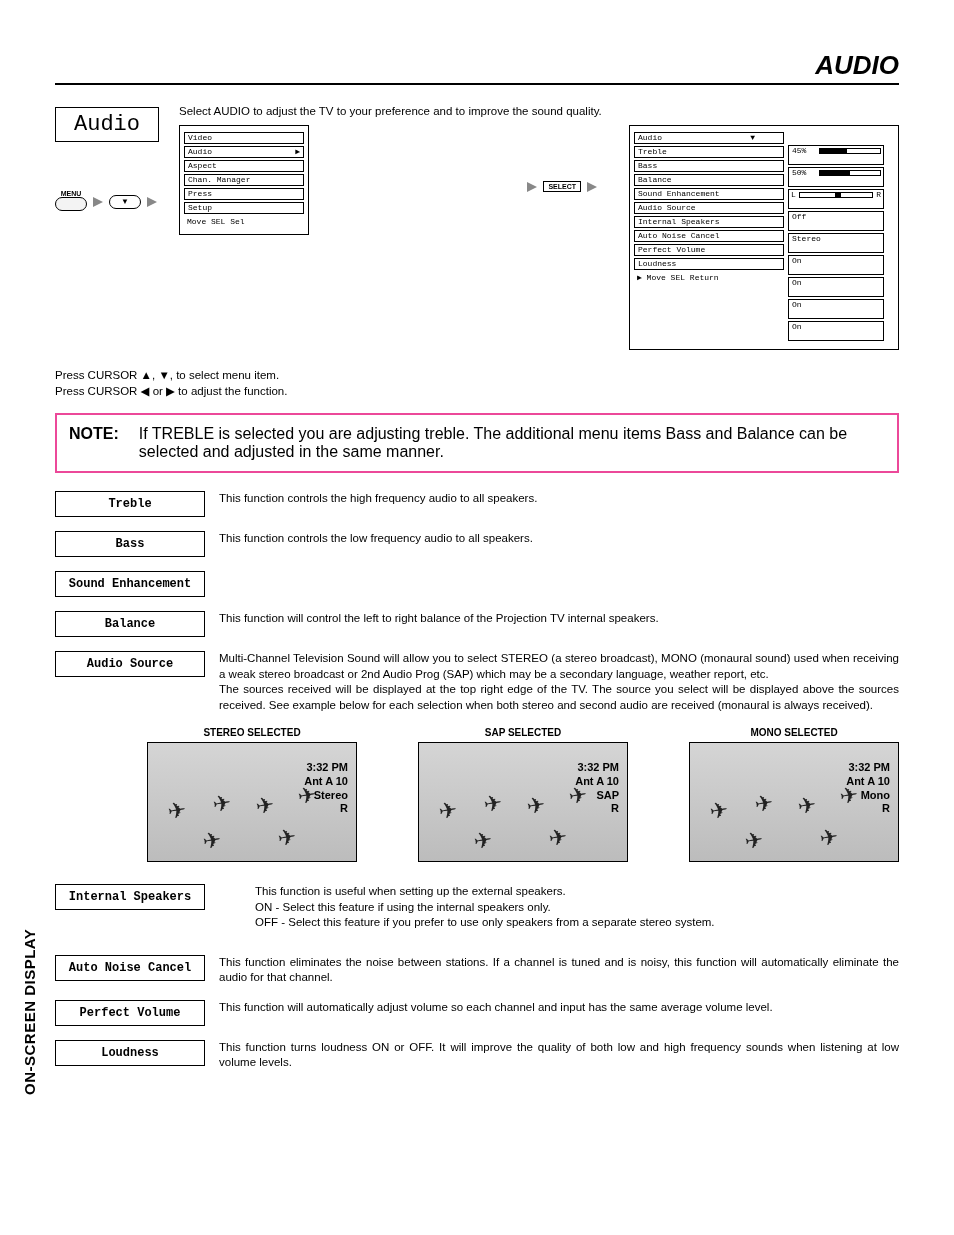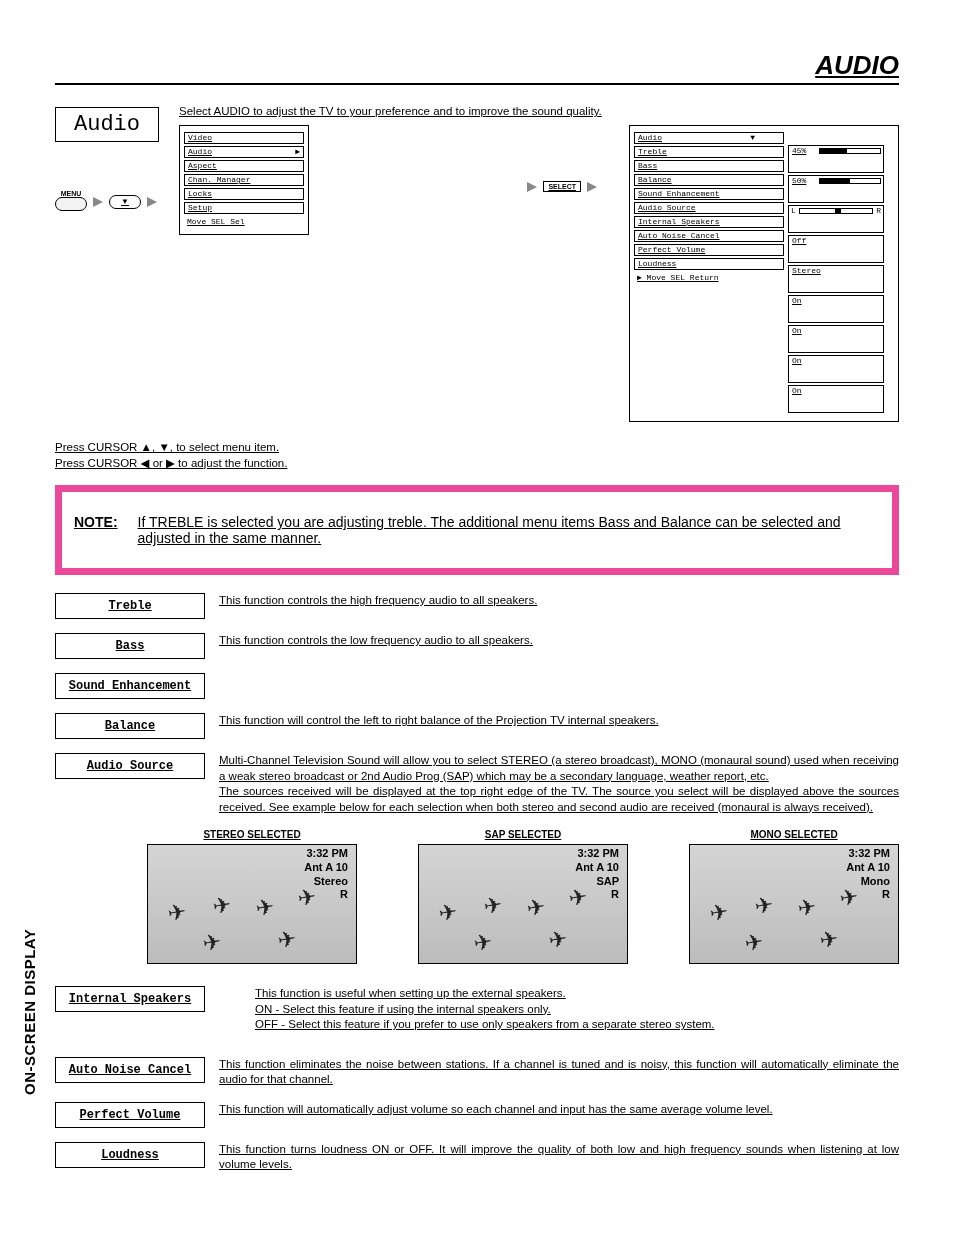--- a/index.html
+++ b/index.html
@@ -9,21 +9,20 @@
     font-family: Arial, Helvetica, sans-serif;
     font-size: 12px;
     color: #000;
     background: #fff;
   }
   .page {
     width: 954px;
     height: 1235px;
     position: relative;
     padding: 50px 55px 30px 55px;
-    text-decoration: underline;
   }
   .header {
     text-align: right;
     font-size: 26px;
     font-weight: bold;
     font-style: italic;
     border-bottom: 2px solid #000;
     padding-bottom: 2px;
     margin-bottom: 20px;
   }
@@ -96,31 +95,31 @@
     padding: 2px 3px;
     font-size:8px;
   }
   .osd-audio {
     display:flex; gap:4px;
   }
   .osd-audio-col1 { flex:0 0 auto; }
   .osd-audio-col2 { flex:0 0 auto; }
   .osd-audio-col2 .valbox {
     border:1px solid #000; padding:1px 3px; margin-bottom:2px; font-size:8px; width:96px;
-    position:relative; height:28px;
+    position:relative; height:20px;
   }
   .bar-wrap{ position:absolute; top:2px; left:30px; right:2px; height:6px; border:1px solid #000;}
   .bar-fill{position:absolute; top:0; bottom:0; background:#000;}
   .bal-wrap{position:absolute; top:2px; left:10px; right:10px; height:6px; border:1px solid #000;}
   .bal-mark{position:absolute; top:-1px; bottom:-1px; width:6px; background:#000;}
   .instructions { font-size: 11.5px; line-height: 1.35; margin-bottom:14px; }
   .note-box {
-    border: 7px solid #ec4899;
-    padding: 22px 12px;
-    font-size: 14px;
+    border: 2px solid #ec4899;
+    padding: 10px 12px;
+    font-size: 16px;
     margin-bottom: 18px;
     display:flex; gap:20px;
   }
   .note-box .label{ font-weight:bold; }
   .def-row {
     display: flex;
     align-items: flex-start;
     margin-bottom: 14px;
   }
   .def-label {
@@ -144,21 +143,21 @@
     display:flex; justify-content:space-between; gap:20px; margin:12px 0 22px 92px;
   }
   .screen-col{ text-align:center; }
   .screen-title{ font-size:10px; font-weight:bold; margin-bottom:4px;}
   .screen-box{
     border:1px solid #000; width:210px; height:120px; position:relative;
     background: linear-gradient(#d5d5d5,#bcbcbc);
     overflow:hidden;
   }
   .screen-text{
-    position:absolute; top:2px; right:8px; font-weight:bold; font-size:11px; text-align:right; line-height:1.25;
+    position:absolute; top:18px; right:8px; font-weight:bold; font-size:11px; text-align:right; line-height:1.25;
   }
   .plane{ position:absolute; font-size:22px; color:#222; transform:rotate(-10deg);}
   .side-label {
     position: absolute;
     left: 38px;
     bottom: 140px;
     transform: rotate(-90deg);
     transform-origin: left bottom;
     font-weight: bold;
     font-size: 15px;
@@ -196,21 +195,21 @@
 
     <div style="flex:1; padding-left:10px;">
       <div class="intro-row">Select AUDIO to adjust the TV to your preference and to improve the sound quality.</div>
       <div style="display:flex; align-items:flex-start; gap:8px; margin-top:8px;">
 
         <div class="osd-panel" style="width:130px;">
           <div class="row">Video</div>
           <div class="row selected">Audio</div>
           <div class="row">Aspect</div>
           <div class="row">Chan. Manager</div>
-          <div class="row">Locks</div>
+          <div class="row">Press</div>
           <div class="row">Setup</div>
           <div class="footer-row">Move  SEL  Sel</div>
         </div>
 
         <div style="flex:1"></div>
 
         <div style="display:flex;align-items:center;gap:4px;margin-top:56px;">
           <span class="arrow-right"></span>
           <span class="select-box">SELECT</span>
           <span class="arrow-right"></span>

